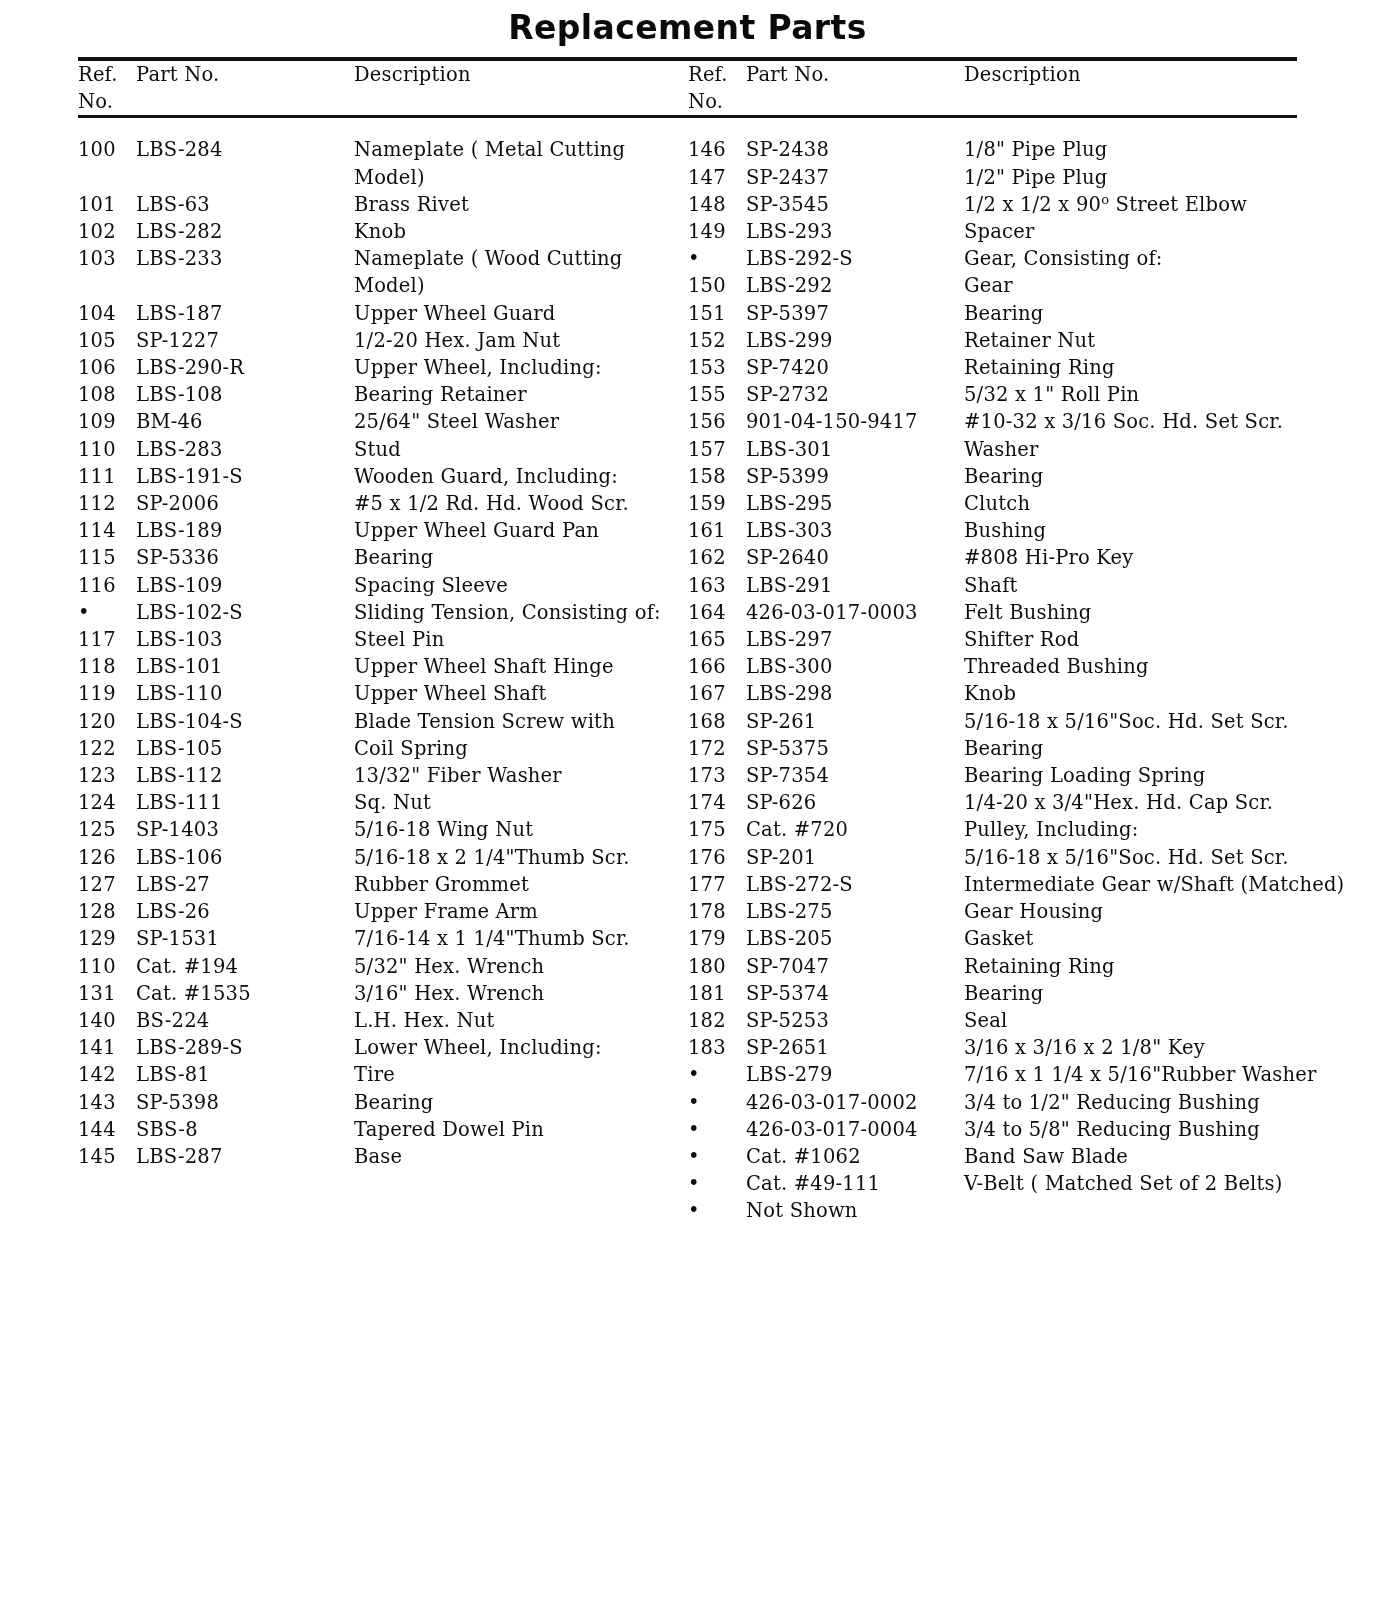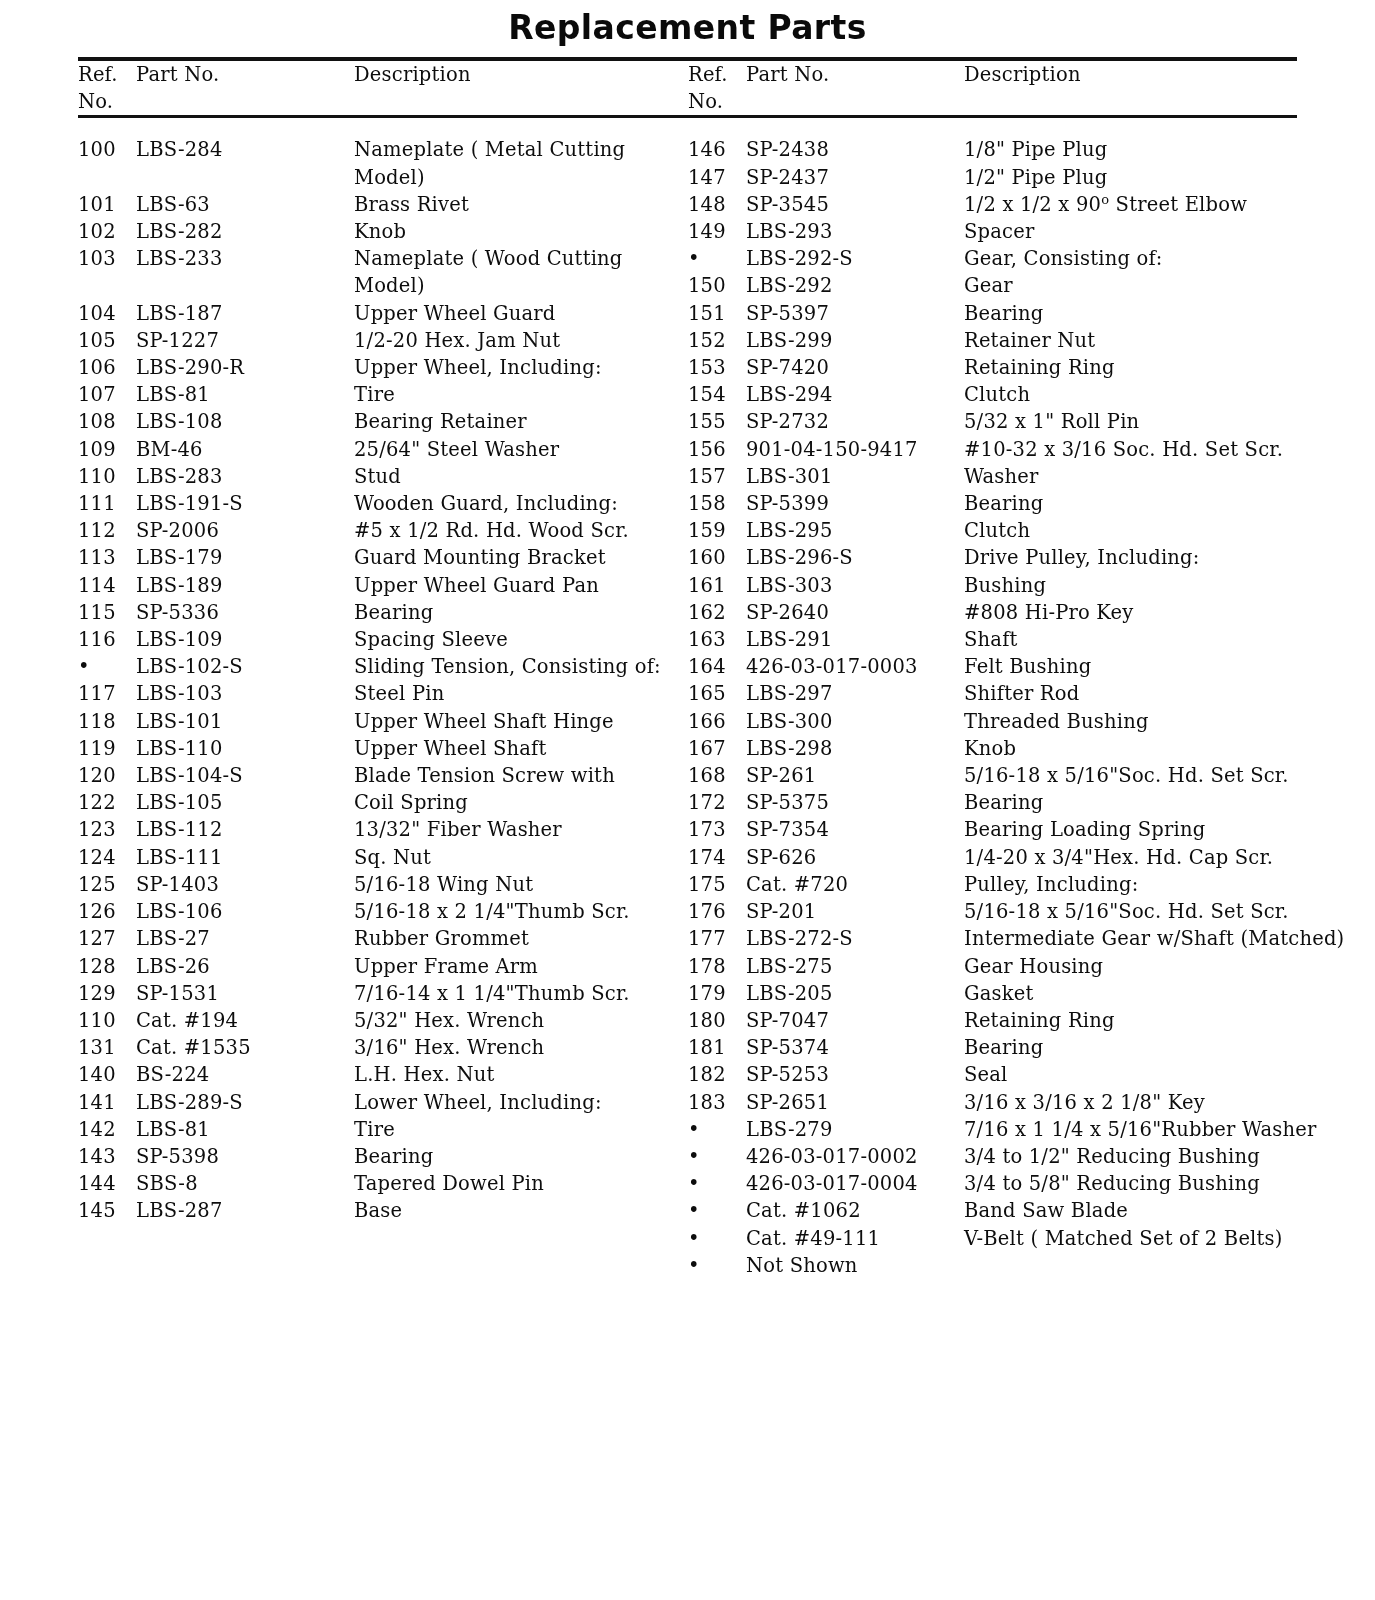--- a/index.html
+++ b/index.html
@@ -207,28 +207,20 @@
           </tr>
           <tr>
             <td class="cell-ref">106</td>
             <td class="cell-part">LBS-290-R</td>
             <td class="cell-desc tight">Upper Wheel, Including:</td>
             <td class="cell-ref">153</td>
             <td class="cell-part">SP-7420</td>
             <td class="cell-desc tight">Retaining Ring</td>
           </tr>
           <tr>
-            <td class="cell-ref">107</td>
-            <td class="cell-part indent-1">LBS-81</td>
-            <td class="cell-desc tight">Tire</td>
-            <td class="cell-ref">154</td>
-            <td class="cell-part">LBS-294</td>
-            <td class="cell-desc tight">Clutch</td>
-          </tr>
-          <tr>
             <td class="cell-ref">108</td>
             <td class="cell-part indent-1">LBS-108</td>
             <td class="cell-desc tight">Bearing Retainer</td>
             <td class="cell-ref">155</td>
             <td class="cell-part">SP-2732</td>
             <td class="cell-desc tight">5/32 x 1" Roll Pin</td>
           </tr>
           <tr>
             <td class="cell-ref">109</td>
             <td class="cell-part">BM-46</td>
@@ -255,28 +247,20 @@
           </tr>
           <tr>
             <td class="cell-ref">112</td>
             <td class="cell-part indent-1">SP-2006</td>
             <td class="cell-desc tight">#5 x 1/2 Rd. Hd. Wood Scr.</td>
             <td class="cell-ref">159</td>
             <td class="cell-part">LBS-295</td>
             <td class="cell-desc tight">Clutch</td>
           </tr>
           <tr>
-            <td class="cell-ref">113</td>
-            <td class="cell-part indent-1">LBS-179</td>
-            <td class="cell-desc tight">Guard Mounting Bracket</td>
-            <td class="cell-ref">160</td>
-            <td class="cell-part">LBS-296-S</td>
-            <td class="cell-desc tight">Drive Pulley, Including:</td>
-          </tr>
-          <tr>
             <td class="cell-ref">114</td>
             <td class="cell-part">LBS-189</td>
             <td class="cell-desc tight">Upper Wheel Guard Pan</td>
             <td class="cell-ref">161</td>
             <td class="cell-part indent-1">LBS-303</td>
             <td class="cell-desc tight">Bushing</td>
           </tr>
           <tr>
             <td class="cell-ref">115</td>
             <td class="cell-part">SP-5336</td>

